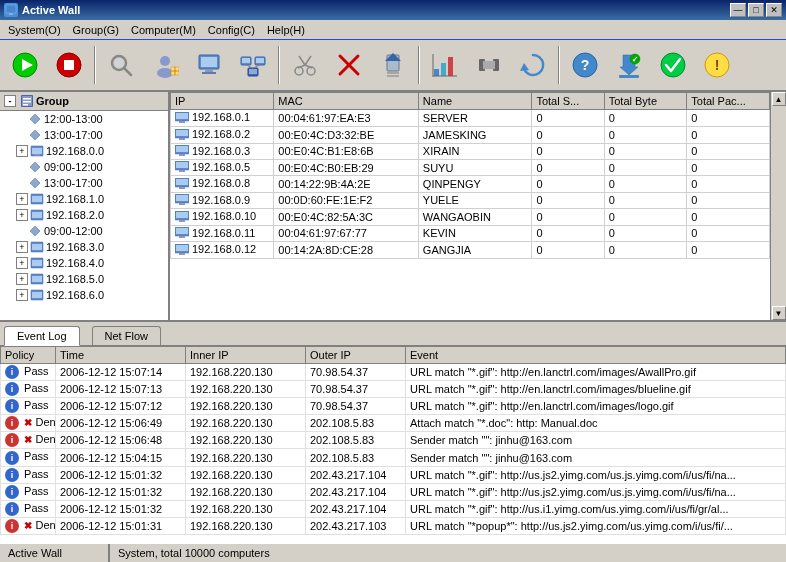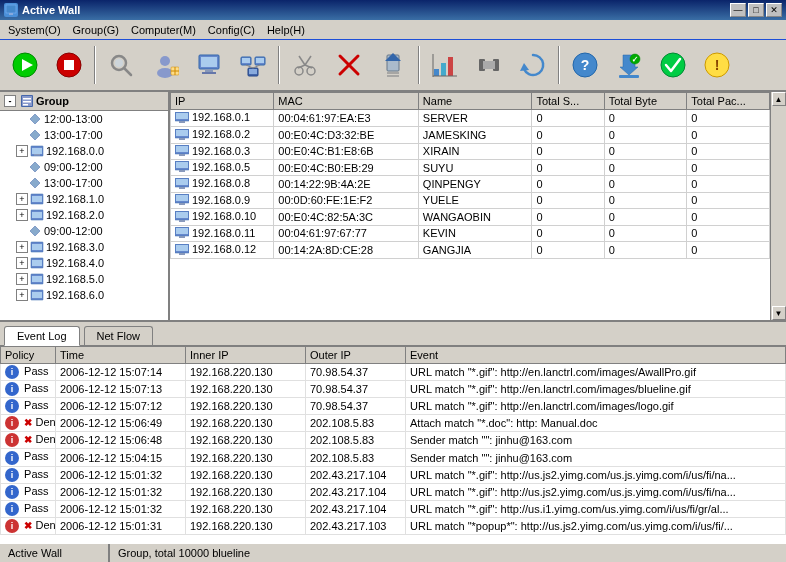--- a/index.html
+++ b/index.html
@@ -204,21 +204,21 @@
       padding: 0 4px;
       border-bottom: 1px solid #808080;
     }
     .tab {
       padding: 3px 12px;
       background: #d4d0c8;
       border: 1px solid #808080;
       border-bottom: none;
       cursor: pointer;
       font-size: 11px;
-      margin-right: 4px;
+      margin-right: 12px;
       border-top-left-radius: 3px;
       border-top-right-radius: 3px;
     }
     .tab.active {
       background: white;
       border-bottom: 1px solid white;
       position: relative;
       bottom: -1px;
     }
 
@@ -946,15 +946,15 @@
       </table>
     </div>
   </div>
 </div>
 
 <div class="status-bar">
   <div class="status-section">
     <span>Active Wall</span>
   </div>
   <div class="status-section" style="border-right:none;flex:1">
-    <span>Group, total 10000 blueline</span>
+    <span>System, total 10000 computers</span>
   </div>
 </div>
 
 </body></html>

